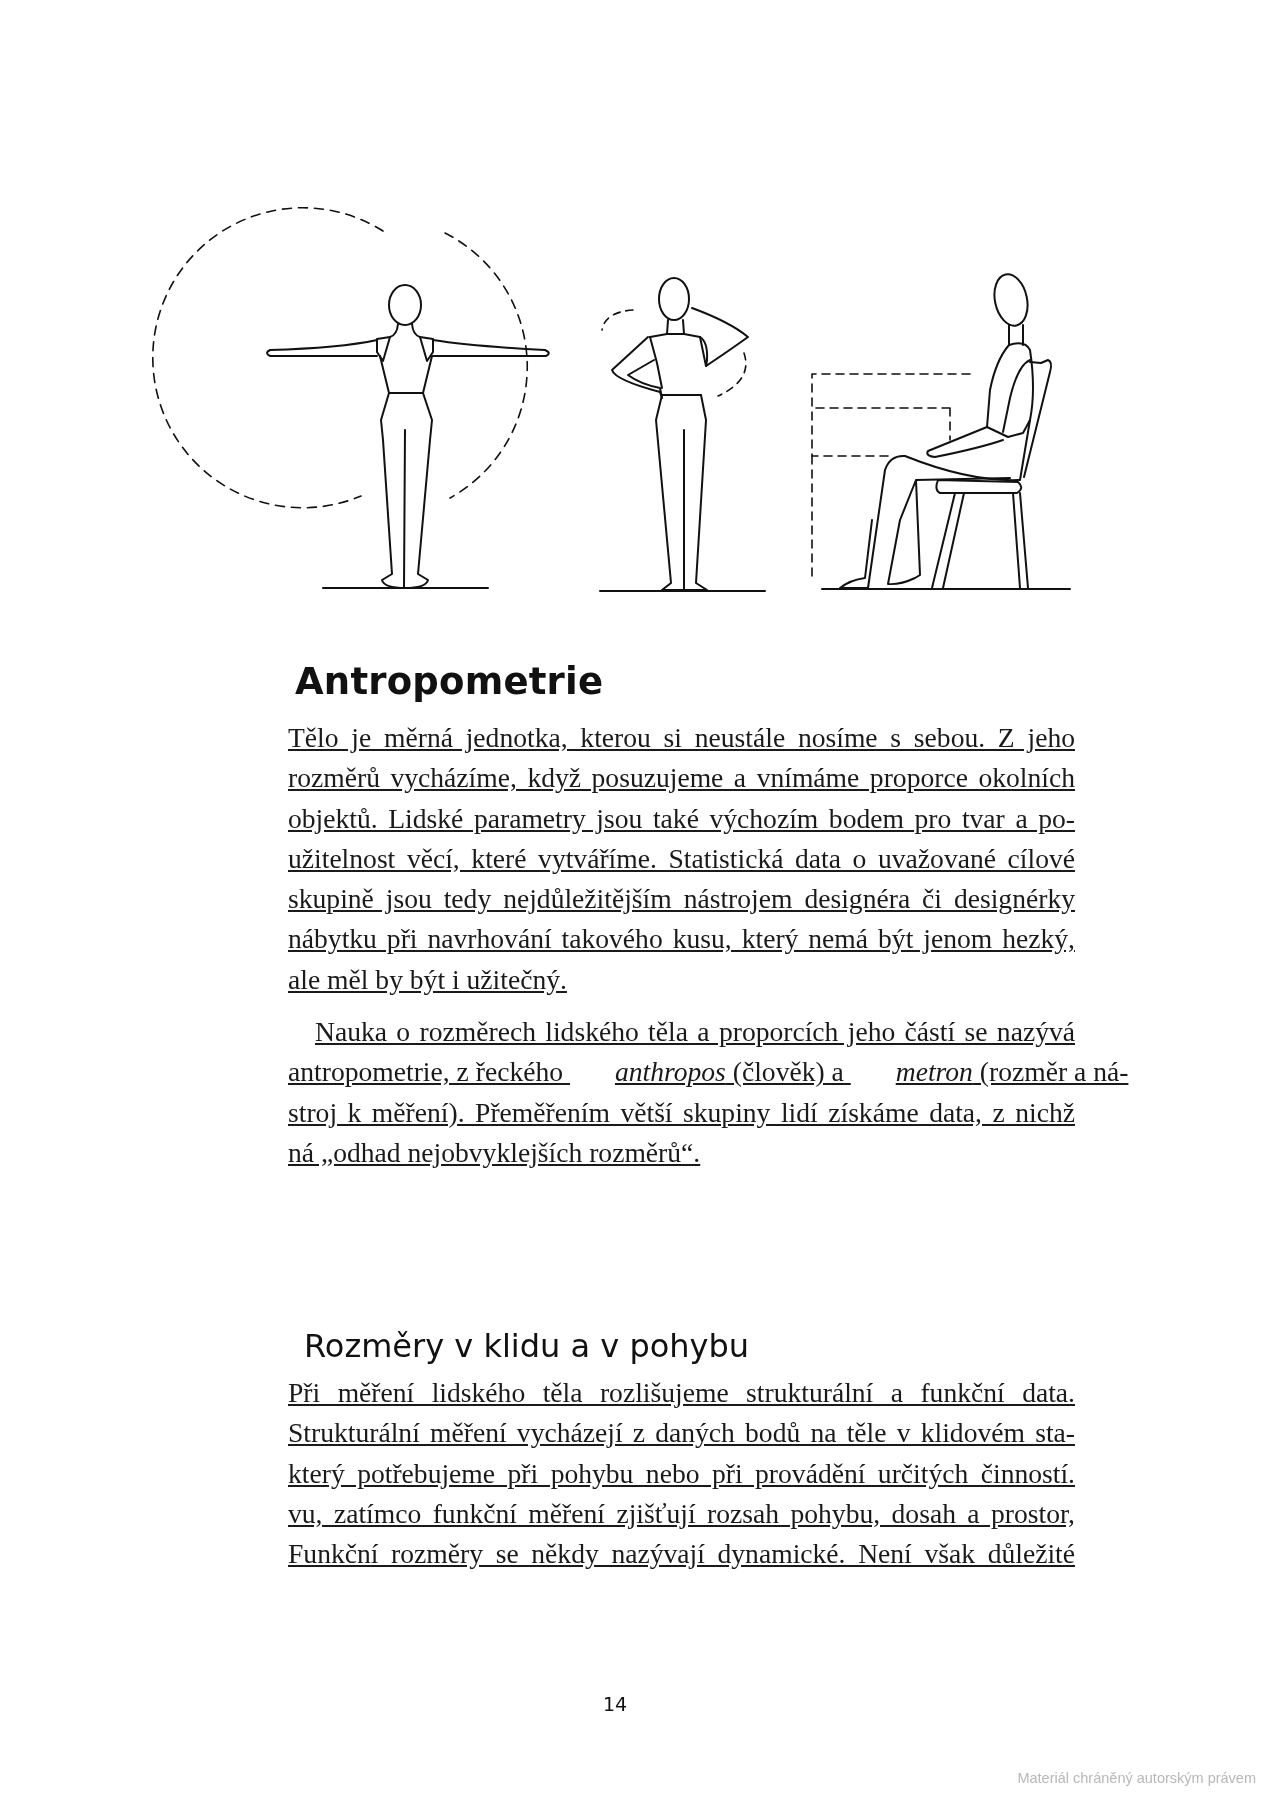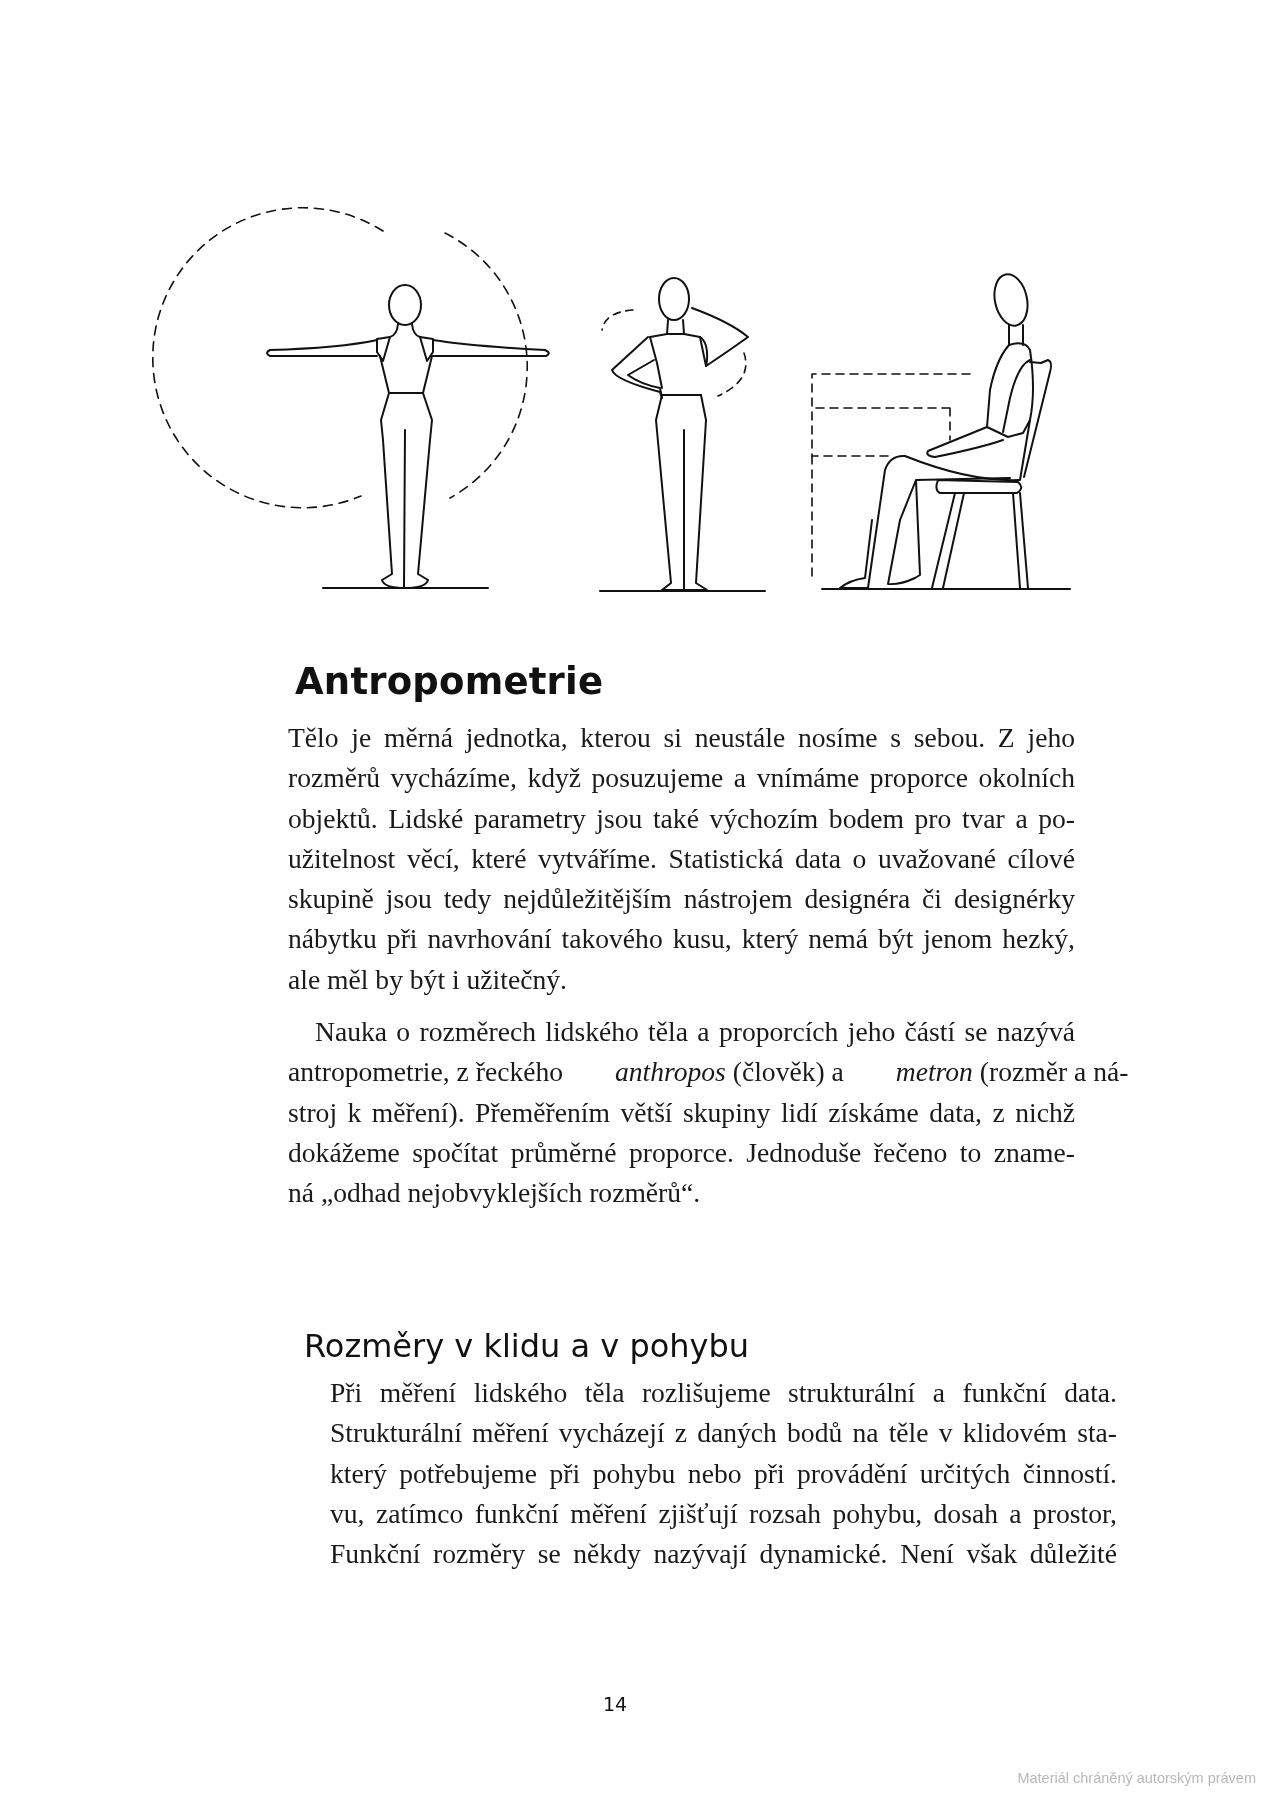--- a/index.html
+++ b/index.html
@@ -14,26 +14,26 @@
     .h2 {
       position: absolute; left: 287px; top: 1310px;
       font-family: "DejaVu Sans", sans-serif; font-weight: normal;
       font-size: 32px; color: #111;
     }
     .para {
       position: absolute; left: 288px; width: 787px;
       font-family: "Liberation Serif", serif; font-size: 27.6px;
       line-height: 40.3px; color: #1a1a1a;
     }
-    .para .line { display: block; white-space: nowrap; text-align: justify; text-align-last: justify; height: 40.3px; }
+    .para .line { display: block; white-space: nowrap; text-align: justify; text-align-last: justify; height: 40.3px; text-decoration: underline; }
     .para .line.last { text-align-last: left; }
     .para .line.indent { padding-left: 27px; }
     .p1 { top: 718px; }
     .p2 { top: 1012px; }
-    .p3 { top: 1373px; margin-left: 42px; }
+    .p3 { top: 1373px; }
     .pagenum {
       position: absolute; left: 603px; top: 1693px;
       font-family: "DejaVu Sans", sans-serif; font-size: 19px; color: #111;
     }
     .watermark {
       position: absolute; right: 24px; top: 1770px;
       font-family: "Liberation Sans", sans-serif; font-size: 14.5px; color: #b8b8b8;
     }
     em { font-style: italic; margin-left: 45px; }
   </style>
@@ -101,21 +101,20 @@
   <span class="line">užitelnost věcí, které vytváříme. Statistická data o uvažované cílové</span>
   <span class="line">skupině jsou tedy nejdůležitějším nástrojem designéra či designérky</span>
   <span class="line">nábytku při navrhování takového kusu, který nemá být jenom hezký,</span>
   <span class="line last">ale měl by být i užitečný.</span>
 </div>
 
 <div class="para p2">
   <span class="line indent">Nauka o rozměrech lidského těla a proporcích jeho částí se nazývá</span>
   <span class="line"><span>antropometrie, z řeckého </span><em>anthropos</em><span> (člověk) a </span><em>metron</em><span> (rozměr a ná-</span></span>
   <span class="line">stroj k měření). Přeměřením větší skupiny lidí získáme data, z nichž</span>
-  <span class="line">dokážeme spočítat průměrné proporce. Jednoduše řečeno to zname-</span>
   <span class="line last">ná „odhad nejobvyklejších rozměrů“.</span>
 </div>
 
 <h2 class="h2" style="margin:17px;">Rozměry v klidu a v pohybu</h2>
 
 <div class="para p3">
   <span class="line">Při měření lidského těla rozlišujeme strukturální a funkční data.</span>
   <span class="line">Strukturální měření vycházejí z daných bodů na těle v klidovém sta-</span>
   <span class="line">který potřebujeme při pohybu nebo při provádění určitých činností.</span>
   <span class="line">vu, zatímco funkční měření zjišťují rozsah pohybu, dosah a prostor,</span>

